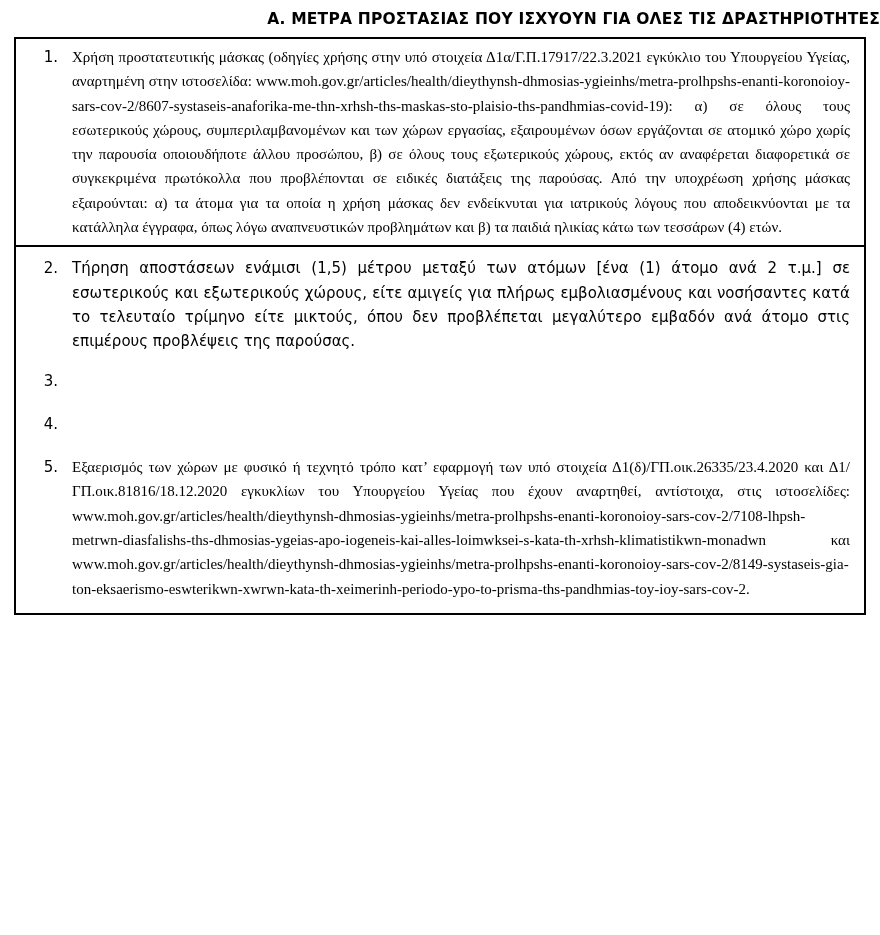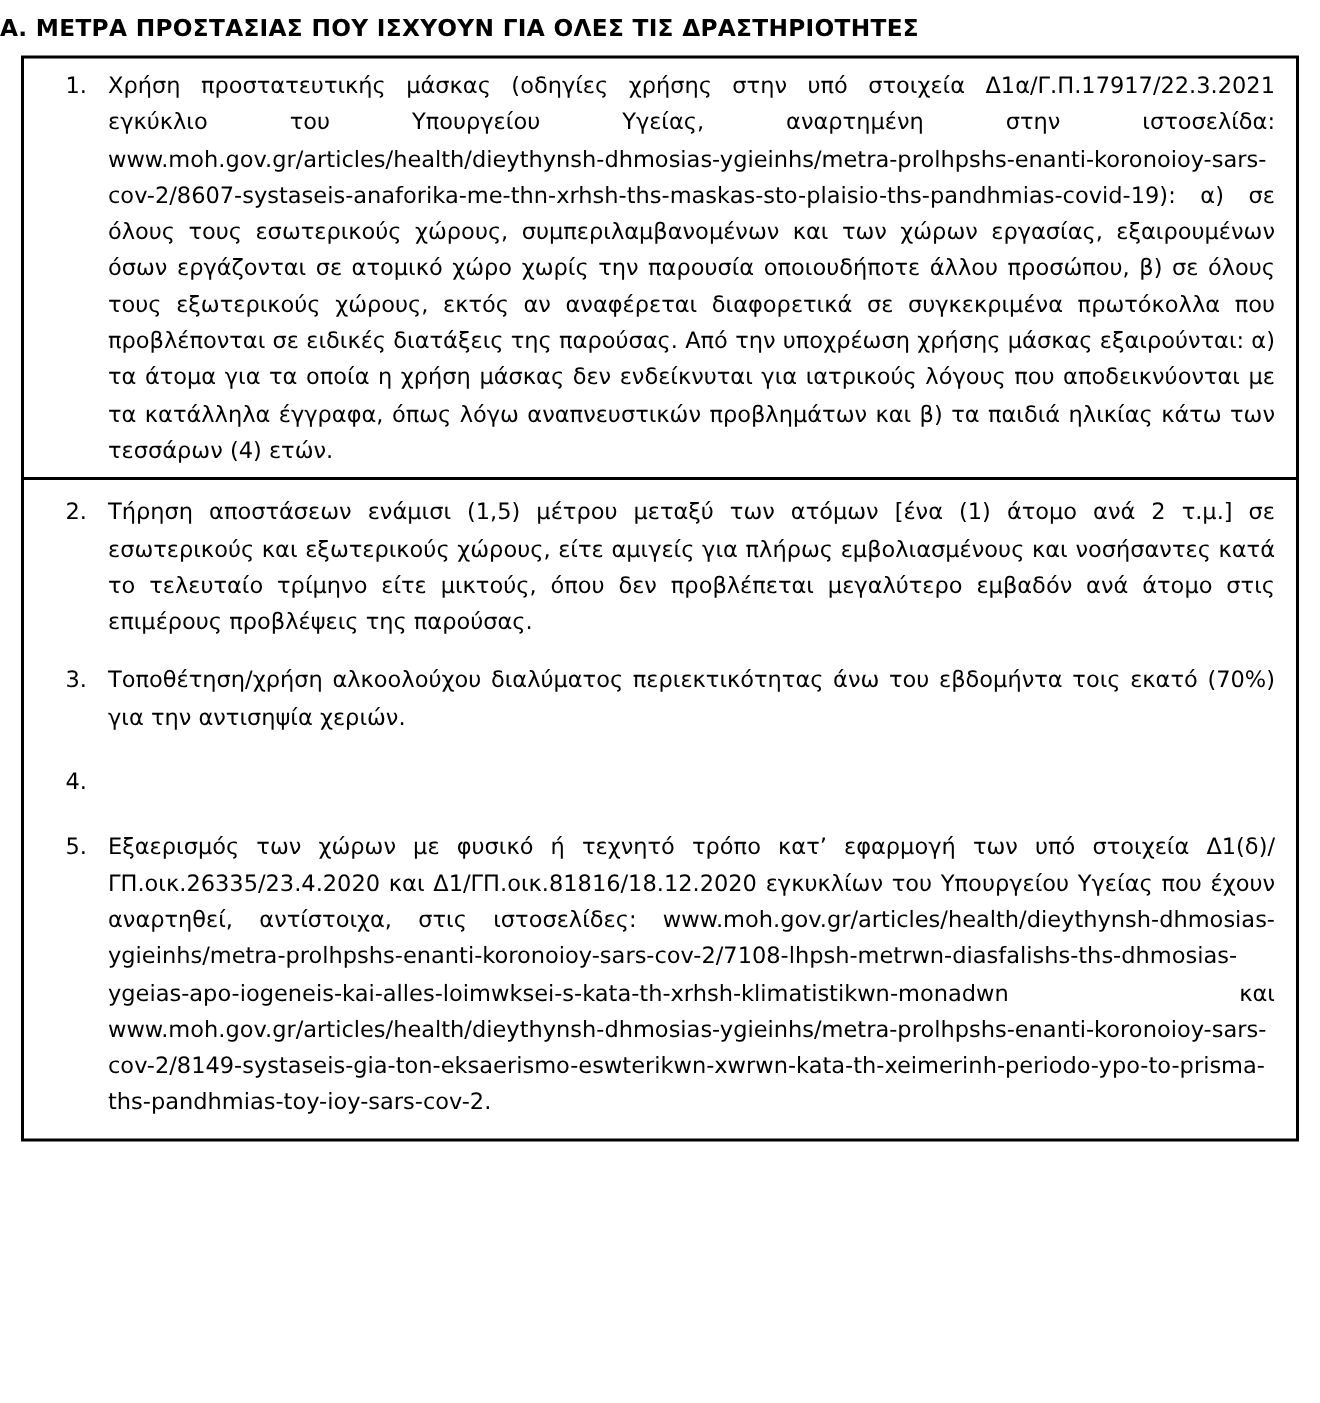--- a/index.html
+++ b/index.html
@@ -15,21 +15,21 @@
     overflow: hidden;
   }
   .page {
     width: 880px;
     height: 935px;
     position: relative;
     box-sizing: border-box;
     padding: 0;
   }
   .doc-title {
-    text-align: left;
+    text-align: right;
     font-weight: bold;
     font-size: 15.5px;
     letter-spacing: 0.2px;
     margin: 10px 0 9px 0;
     color: #000;
   }
   .outer-box {
     border: 2px solid #000000;
     margin: 0 14px 0 14px;
     box-sizing: border-box;
@@ -62,20 +62,21 @@
     color: #000;
     word-break: break-word;
     hyphens: none;
   }
   .item-2 { padding-top: 9px; }
   .item-3 { padding-top: 9px; }
   .item-4 { padding-top: 13px; }
   .item-5 { padding-top: 13px; padding-bottom: 12px; }
   .url {
     word-break: break-all;
+    font-family: Liberation Serif, serif;
   }
 </style>
 </head>
 <body>
 
 <div class="page">
 
   <div class="doc-title">Α. ΜΕΤΡΑ ΠΡΟΣΤΑΣΙΑΣ ΠΟΥ ΙΣΧΥΟΥΝ ΓΙΑ ΟΛΕΣ ΤΙΣ ΔΡΑΣΤΗΡΙΟΤΗΤΕΣ</div>
 
   <div class="outer-box">
@@ -89,21 +90,20 @@
 
     <div>
 
       <div class="item item-2">
         <div class="num">2.</div>
         <div class="body">Τήρηση αποστάσεων ενάμισι (1,5) μέτρου μεταξύ των ατόμων [ένα (1) άτομο ανά 2 τ.μ.] σε εσωτερικούς και εξωτερικούς χώρους, είτε αμιγείς για πλήρως εμβολιασμένους και νοσήσαντες κατά το τελευταίο τρίμηνο είτε μικτούς, όπου δεν προβλέπεται μεγαλύτερο εμβαδόν ανά άτομο στις επιμέρους προβλέψεις της παρούσας.</div>
       </div>
 
       <div class="item item-3">
         <div class="num">3.</div>
-        <div class="body">Τοποθέτηση/χρήση αλκοολούχου διαλύματος περιεκτικότητας άνω του εβδομήντα τοις εκατό (70%) για την αντισηψία χεριών.</div>
       </div>
 
       <div class="item item-4">
         <div class="num">4.</div>
       </div>
 
       <div class="item item-5">
         <div class="num">5.</div>
         <div class="body url">Εξαερισμός των χώρων με φυσικό ή τεχνητό τρόπο κατ’ εφαρμογή των υπό στοιχεία Δ1(δ)/ΓΠ.οικ.26335/23.4.2020 και Δ1/ΓΠ.οικ.81816/18.12.2020 εγκυκλίων του Υπουργείου Υγείας που έχουν αναρτηθεί, αντίστοιχα, στις ιστοσελίδες: www.moh.gov.gr/articles/health/dieythynsh-dhmosias-ygieinhs/metra-prolhpshs-enanti-koronoioy-sars-cov-2/7108-lhpsh-metrwn-diasfalishs-ths-dhmosias-ygeias-apo-iogeneis-kai-alles-loimwksei-s-kata-th-xrhsh-klimatistikwn-monadwn και www.moh.gov.gr/articles/health/dieythynsh-dhmosias-ygieinhs/metra-prolhpshs-enanti-koronoioy-sars-cov-2/8149-systaseis-gia-ton-eksaerismo-eswterikwn-xwrwn-kata-th-xeimerinh-periodo-ypo-to-prisma-ths-pandhmias-toy-ioy-sars-cov-2.</div>
       </div>

